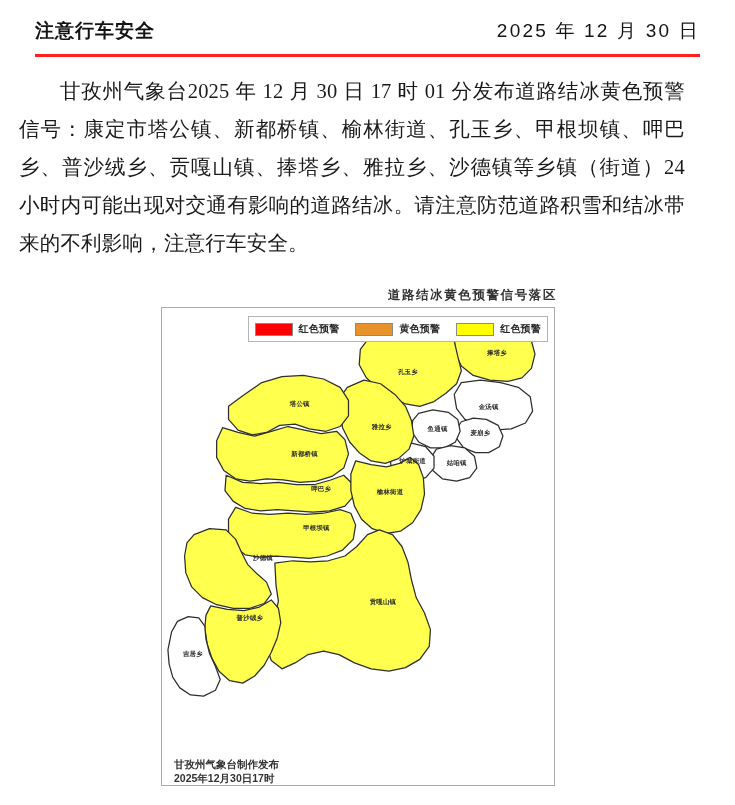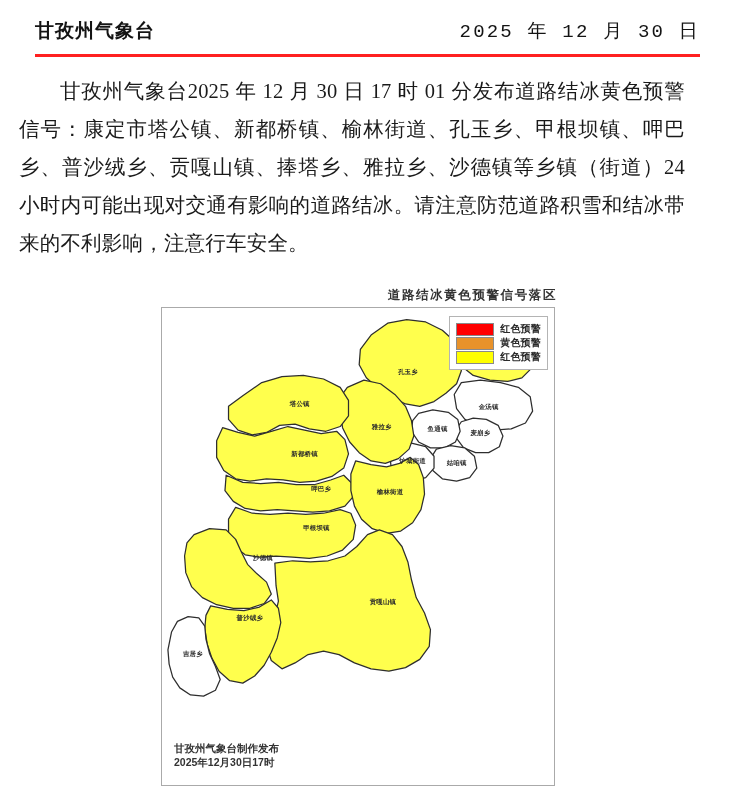--- a/index.html
+++ b/index.html
@@ -29,21 +29,21 @@
   }
   .doc-header .org {
     font-family: "Liberation Serif", "DejaVu Serif", serif;
     font-size: 19px;
     font-weight: 700;
     letter-spacing: 1px;
     color: #141414;
     white-space: nowrap;
   }
   .doc-header .date {
-    font-family: Liberation Mono, monospace;
+    font-family: Liberation Sans, sans-serif;
     font-size: 19px;
     letter-spacing: 2.2px;
     color: #141414;
     white-space: nowrap;
   }
   .header-rule {
     position: absolute;
     left: 35px;
     top: 54px;
     width: 665px;
@@ -106,22 +106,21 @@
 
   
   .map-legend {
     position: absolute;
     right: 6px;
     top: 8px;
     border: 1px solid #b4b4b4;
     background: #ffffff;
     padding: 5px 6px 5px 6px;
     display: flex;
-    flex-direction: column;
-    gap: 0;
+    gap: 16px;
     z-index: 5;
   }
   .legend-row {
     display: flex;
     align-items: center;
     gap: 6px;
   }
   .legend-swatch {
     width: 38px;
     height: 13px;
@@ -135,21 +134,21 @@
     font-weight: 700;
     color: #2b2b2b;
     white-space: nowrap;
     letter-spacing: 0.2px;
   }
 
   
   .map-credit {
     position: absolute;
     left: 12px;
-    bottom: 16px;
+    bottom: 0;
     font-family: "Liberation Sans", "DejaVu Sans", sans-serif;
     font-size: 10.5px;
     font-weight: 700;
     color: #333333;
     line-height: 14px;
     z-index: 5;
   }
   .map-credit div { white-space: nowrap; }
 
   
@@ -166,21 +165,21 @@
     font-weight: 700;
     fill: #2a2a2a;
     text-anchor: middle;
     letter-spacing: 0.2px;
   }
 </style>
 </head>
 <body>
 
 <div class="doc-header">
-  <div class="org">甘孜州气象台</div>
+  <div class="org">注意行车安全</div>
   <div class="date">2025 年 12 月 30 日</div>
 </div>
 <div class="header-rule"></div>
 
 <div class="doc-body">
   <p>甘孜州气象台2025 年 12 月 30 日 17 时 01 分发布道路结冰黄色预警信号：康定市塔公镇、新都桥镇、榆林街道、孔玉乡、甲根坝镇、呷巴乡、普沙绒乡、贡嘎山镇、捧塔乡、雅拉乡、沙德镇等乡镇（街道）24 小时内可能出现对交通有影响的道路结冰。请注意防范道路积雪和结冰带来的不利影响，注意行车安全。</p>
 </div>
 
 <div class="map-figure">
 

